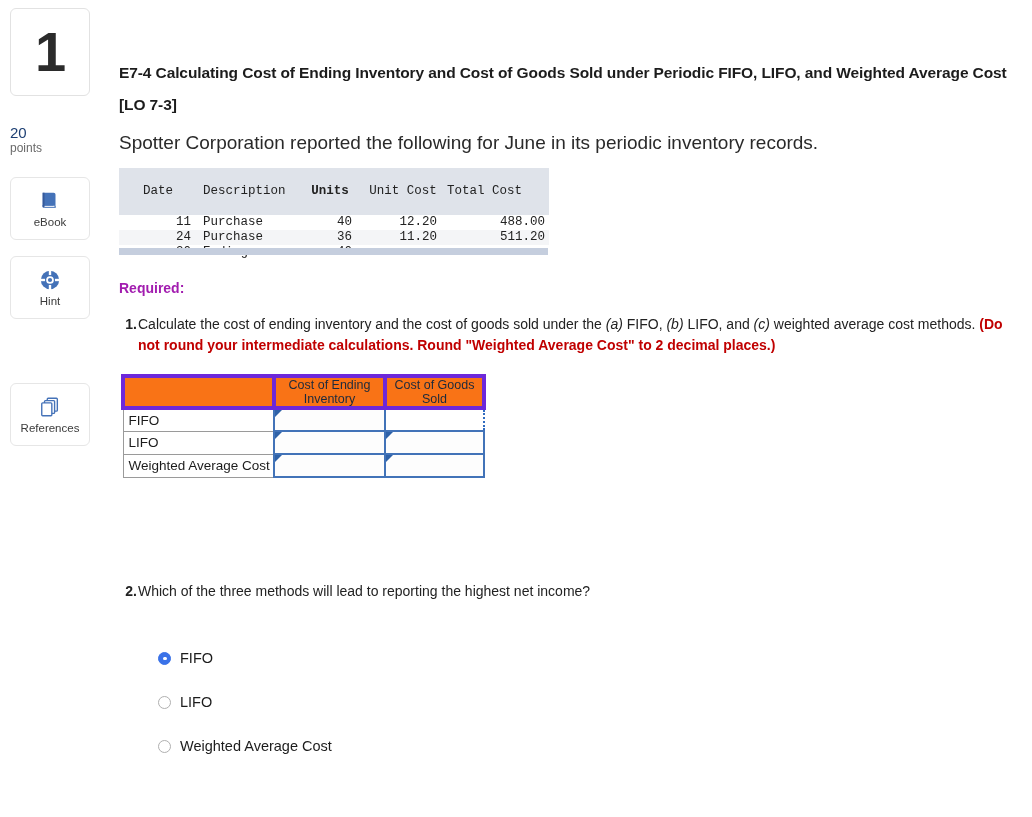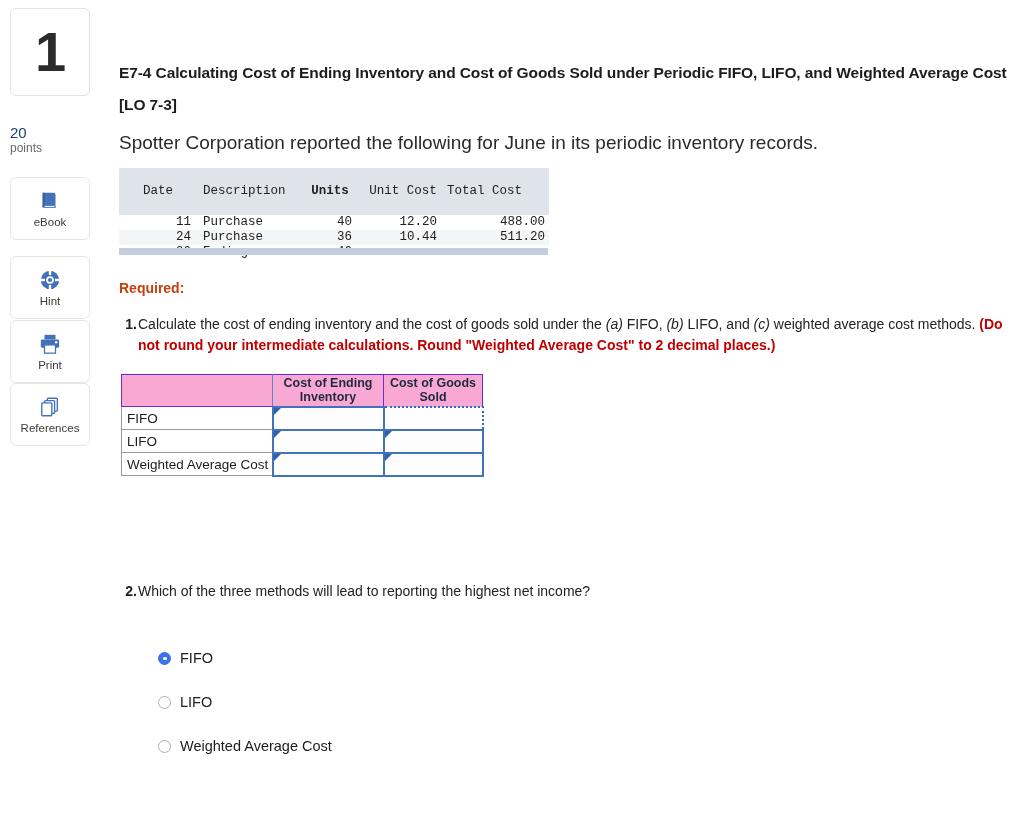--- a/index.html
+++ b/index.html
@@ -140,21 +140,21 @@
     width: 429px; height: 7px;
     background: #c5cede;
   }
 
   
   #required-heading {
     position: absolute;
     left: 0; top: 280px;
     font-size: 14px;
     font-weight: 700;
-    color: #c2410c;
+    color: #a21caf;
   }
   #req-1 {
     position: absolute;
     left: 0; top: 314px;
     width: 890px;
     font-size: 14px;
     line-height: 21px;
   }
   #req-1 .q-num {
     position: absolute;
@@ -179,26 +179,26 @@
     left: 2px; top: 374px;
     border-collapse: collapse;
     table-layout: fixed;
   }
   #answer-grid th, #answer-grid td { padding: 0; }
   #answer-grid .col-label { width: 151px; }
   #answer-grid .col-a     { width: 111px; }
   #answer-grid .col-b     { width: 99px;  }
 
   #answer-grid thead th {
-    background: #f9a8d4;
-    border: 1px solid #6d28d9;
+    background: #f97316;
+    border: 4px solid #6d28d9;
     height: 32px;
     color: #1c2a3d;
     font-size: 12.5px;
-    font-weight: 700;
+    font-weight: 400;
     line-height: 14px;
     text-align: center;
     vertical-align: middle;
   }
   #answer-grid thead th.hdr-blank { border-right: 1px solid #5b87c4; }
 
   #answer-grid tbody td.rowlabel {
     border: 1px solid #9a9a9a;
     height: 23px;
     font-size: 13.5px;
@@ -322,31 +322,20 @@
         <rect x="10.7" y="0.6" width="2.6" height="6" fill="#ffffff"></rect>
         <rect x="10.7" y="17.4" width="2.6" height="6" fill="#ffffff"></rect>
         <rect x="0.6" y="10.7" width="6" height="2.6" fill="#ffffff"></rect>
         <rect x="17.4" y="10.7" width="6" height="2.6" fill="#ffffff"></rect>
         <circle cx="12" cy="12" r="2.3" fill="#4472b8"></circle>
       </svg>
     </span>
     <span class="tool-label">Hint</span>
   </div>
 
-  <div class="tool-btn" id="tool-print">
-    <span>
-      <svg class="tool-icon" viewBox="0 0 24 24">
-        <rect x="6" y="2" width="12" height="5" fill="#4472b8"></rect>
-        <rect x="2" y="7" width="20" height="9" rx="1.5" fill="#4472b8"></rect>
-        <rect x="6" y="13" width="12" height="9" fill="#ffffff" stroke="#4472b8" stroke-width="1.4"></rect>
-        <rect x="17.5" y="9" width="2.6" height="2.2" fill="#ffffff"></rect>
-      </svg>
-    </span>
-    <span class="tool-label">Print</span>
-  </div>
 
   <div class="tool-btn" id="tool-refs">
     <span>
       <svg class="tool-icon" viewBox="0 0 24 24">
         <rect x="9" y="2.5" width="11" height="14" rx="1" fill="#ffffff" stroke="#4472b8" stroke-width="1.5"></rect>
         <rect x="6" y="5" width="11" height="14" rx="1" fill="#ffffff" stroke="#4472b8" stroke-width="1.5"></rect>
         <rect x="3" y="7.5" width="11" height="14" rx="1" fill="#ffffff" stroke="#4472b8" stroke-width="1.5"></rect>
       </svg>
     </span>
     <span class="tool-label">References</span>
@@ -375,21 +364,21 @@
         <td class="c-date">11</td>
         <td class="c-desc">Purchase</td>
         <td class="c-units">40</td>
         <td class="c-ucost">12.20</td>
         <td class="c-tcost">488.00</td>
       </tr>
       <tr>
         <td class="c-date">24</td>
         <td class="c-desc">Purchase</td>
         <td class="c-units">36</td>
-        <td class="c-ucost">10.44</td>
+        <td class="c-ucost">11.20</td>
         <td class="c-tcost">511.20</td>
       </tr>
       <tr>
         <td class="c-date">30</td>
         <td class="c-desc">Ending</td>
         <td class="c-units">40</td>
         <td class="c-ucost"></td>
         <td class="c-tcost"></td>
       </tr>
     </tbody>

